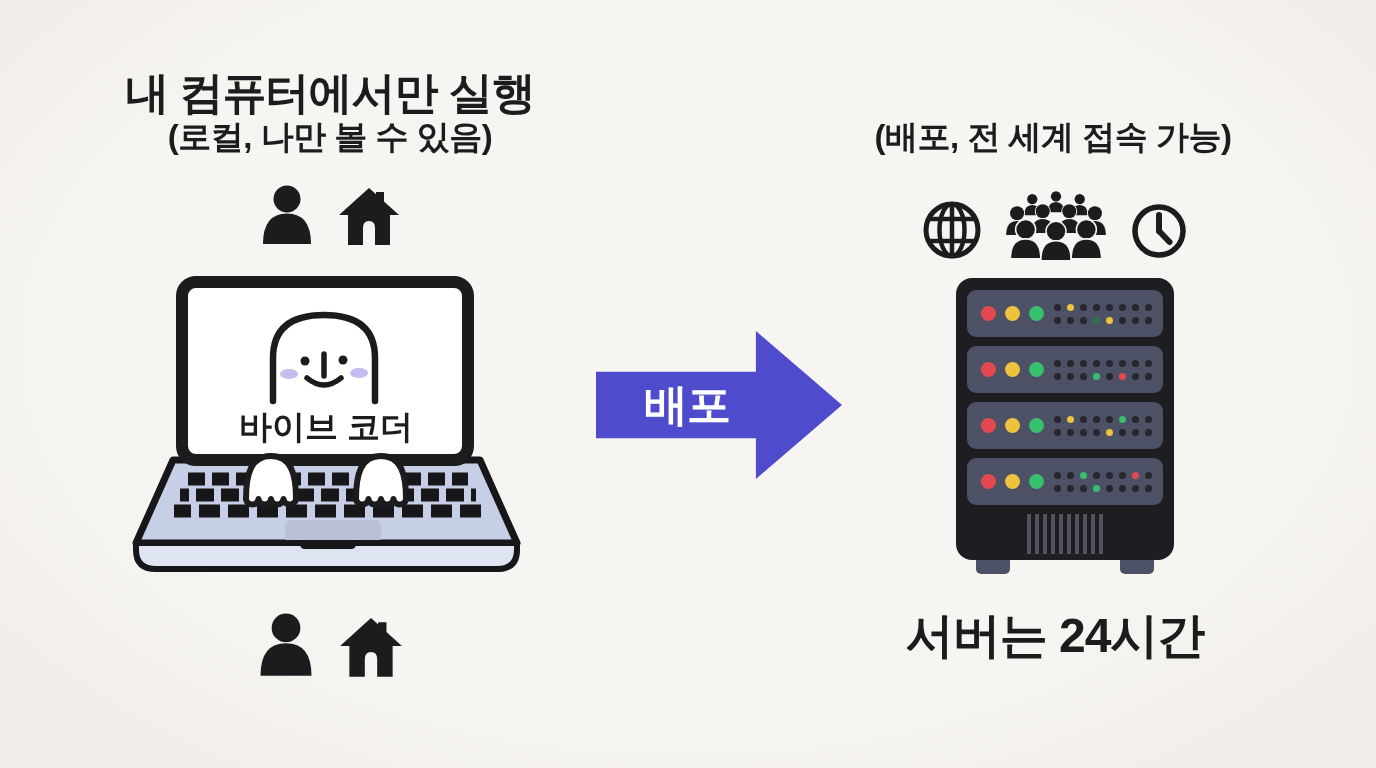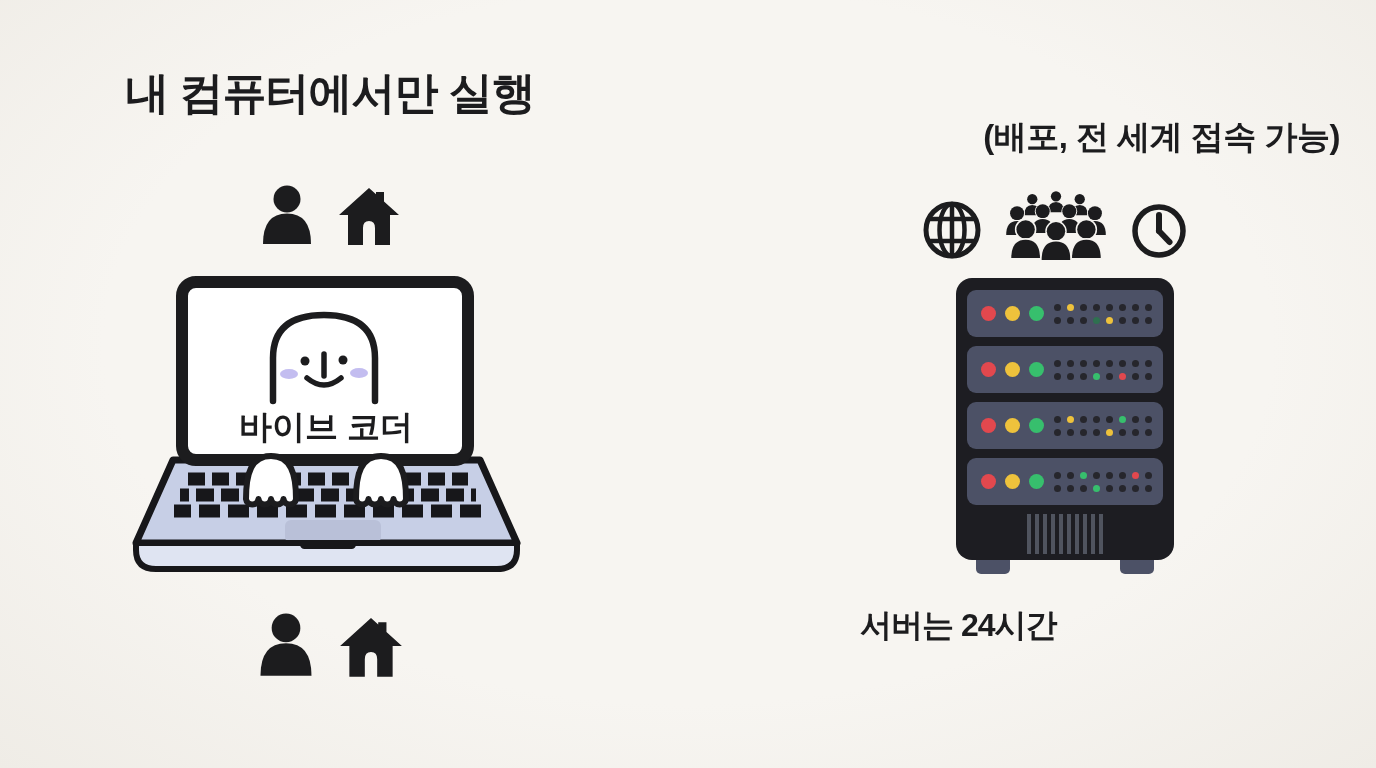--- a/index.html
+++ b/index.html
@@ -42,28 +42,29 @@
   .dot-grid{margin-left:auto;margin-right:11px;display:flex;flex-direction:column;gap:6px;}
   .dot-row{display:flex;gap:6px;}
   .dot{width:7px;height:7px;border-radius:50%;}
   .vent{
     margin:6px auto 0 auto;width:76px;height:40px;
     background:repeating-linear-gradient(90deg,#50545f 0 4px,transparent 4px 8px);
   }
   .server-feet{display:flex;justify-content:space-between;padding:0 20px;}
   .foot{width:34px;height:14px;border-radius:0 0 5px 5px;}
 
-  .caption{font-size:32px;font-weight:800;letter-spacing:-1px;text-align:left;line-height:1.32;}
+  .caption{font-size:48px;font-weight:800;letter-spacing:-1px;text-align:center;line-height:1.32;}
 </style>
 </head>
 <body>
 
 <div class="canvas">
 
   <div class="abs title" style="left:40px;top:70px;width:580px;">내 컴퓨터에서만 실행</div>
+  <div class="abs subtitle" style="left:40px;top:119px;width:580px;">(로컬, 나만 볼 수 있음)</div>
 
   <div class="abs icon-row" style="left:240px;top:184px;width:180px;gap:20px;">
     <svg width="58" height="64" viewBox="0 0 58 64">
       <circle cx="29" cy="15" r="13.5" fill="#1c1c1e"></circle>
       <path d="M5 60 Q5 29.5 29 29.5 Q53 29.5 53 60 Z" fill="#1c1c1e"></path>
     </svg>
     <svg width="66" height="62" viewBox="0 0 66 62">
       <path d="M33 2 L3 29 L12 29 L12 59 L27 59 L27 42 Q27 35 33 35 Q39 35 39 42 L39 59 L54 59 L54 29 L63 29 L48 15.5 L48 6 L40 6 L40 8.3 Z" fill="#1c1c1e"></path>
     </svg>
   </div>
@@ -103,22 +104,25 @@
   <div class="abs icon-row" style="left:240px;top:612px;width:180px;gap:20px;">
     <svg width="62" height="68" viewBox="0 0 58 64">
       <circle cx="29" cy="15" r="13.5" fill="#1c1c1e"></circle>
       <path d="M5 60 Q5 29.5 29 29.5 Q53 29.5 53 60 Z" fill="#1c1c1e"></path>
     </svg>
     <svg width="68" height="64" viewBox="0 0 66 62">
       <path d="M33 2 L3 29 L12 29 L12 59 L27 59 L27 42 Q27 35 33 35 Q39 35 39 42 L39 59 L54 59 L54 29 L63 29 L48 15.5 L48 6 L40 6 L40 8.3 Z" fill="#1c1c1e"></path>
     </svg>
   </div>
 
-
-  <div class="abs subtitle" style="left:766px;top:119px;width:574px;text-align:right;">(배포, 전 세계 접속 가능)</div>
+  <div class="abs deploy-arrow" style="background: rgb(78, 76, 205);">
+    <span style="color: rgb(255, 255, 255);">배포</span>
+  </div>
+
+  <div class="abs subtitle" style="left:766px;top:119px;width:574px;">(배포, 전 세계 접속 가능)</div>
 
   <div class="abs icon-row" style="left:910px;top:184px;width:290px;gap:18px;">
     <svg width="60" height="60" viewBox="0 0 60 60" fill="none" stroke="#1c1c1e">
       <circle cx="30" cy="30" r="26" stroke-width="5"></circle>
       <ellipse cx="30" cy="30" rx="12.5" ry="26" stroke-width="4.5"></ellipse>
       <line x1="30" y1="4" x2="30" y2="56" stroke-width="4.5"></line>
       <line x1="6.5" y1="19" x2="53.5" y2="19" stroke-width="4.5"></line>
       <line x1="6.5" y1="41" x2="53.5" y2="41" stroke-width="4.5"></line>
     </svg>
     <svg width="112" height="76" viewBox="0 0 118 80" fill="#1c1c1e">

